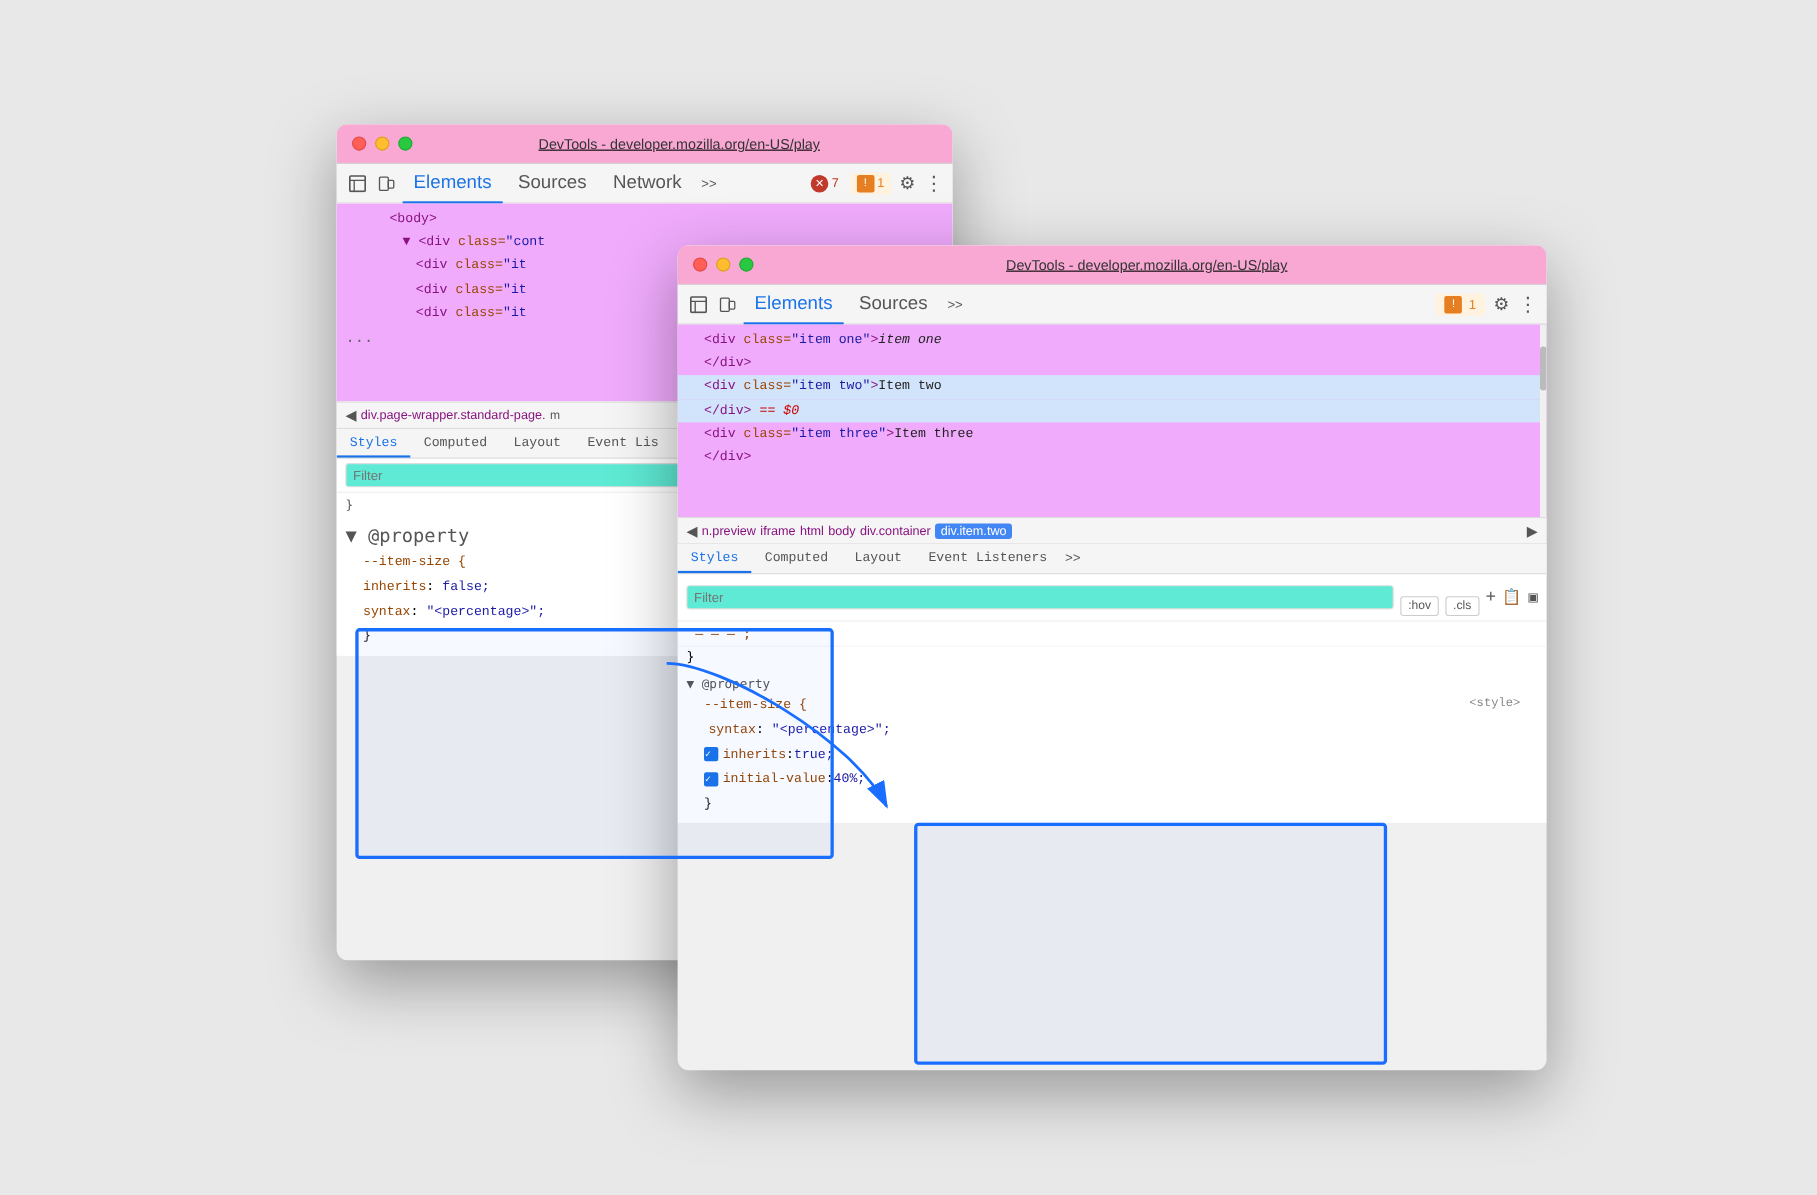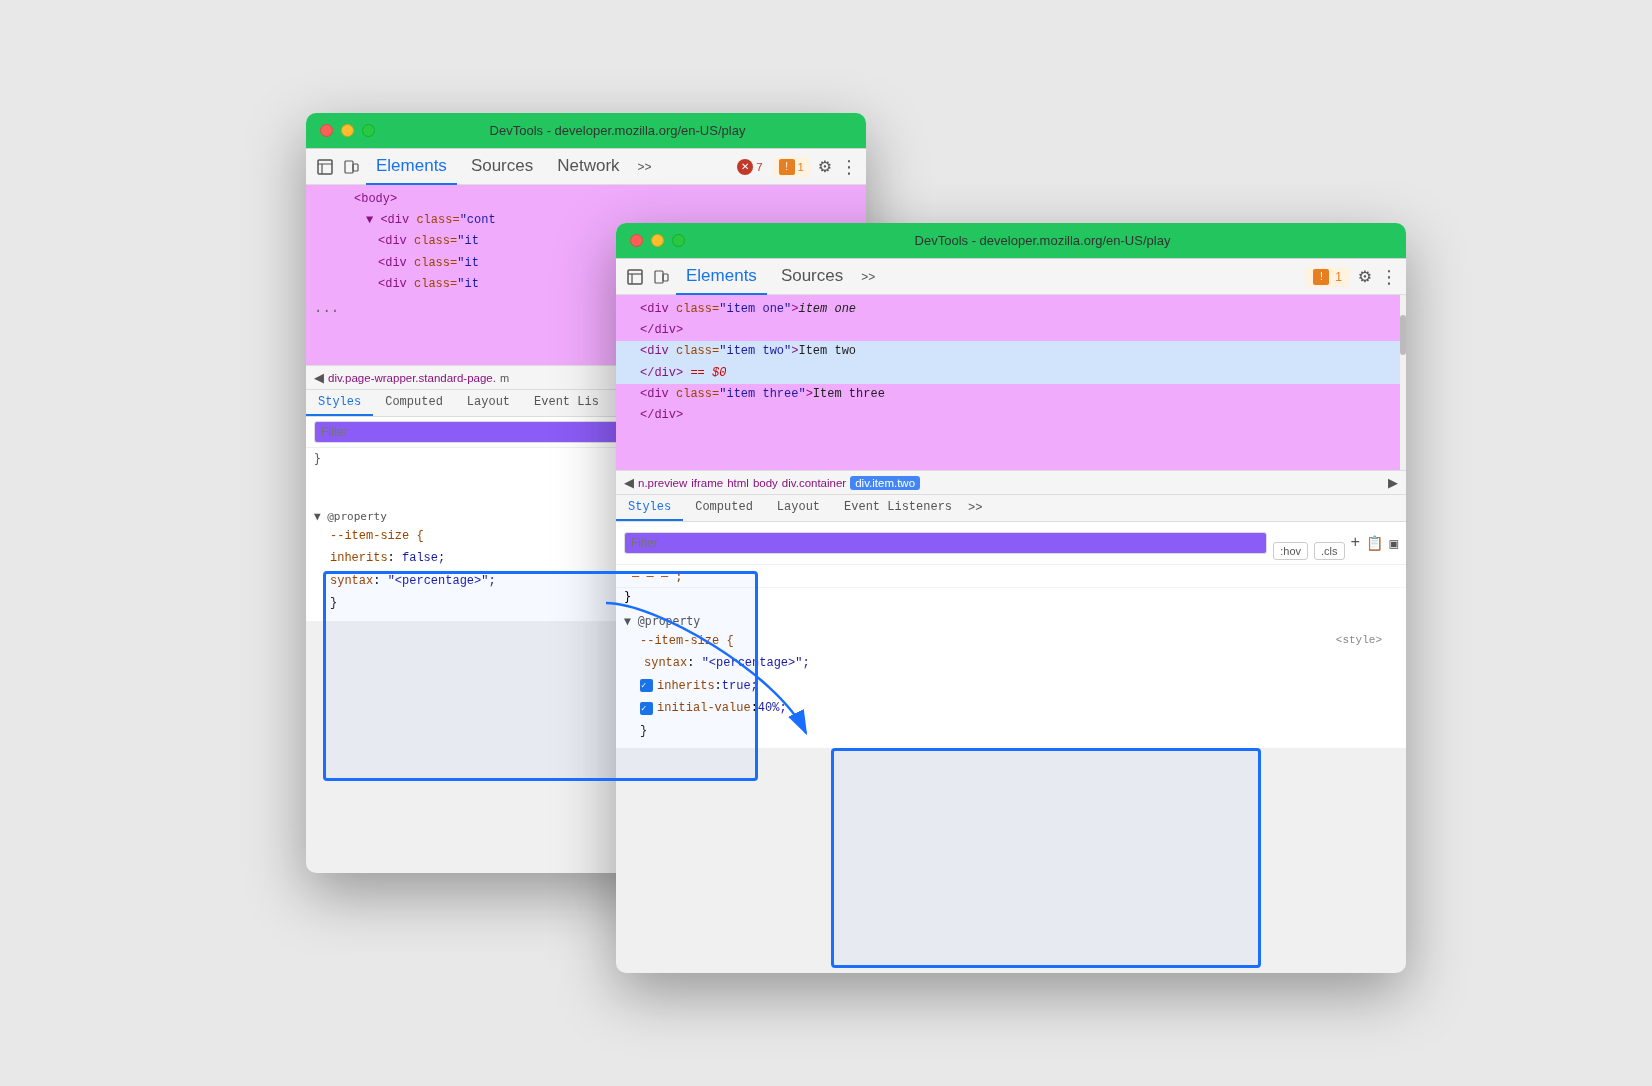--- a/index.html
+++ b/index.html
@@ -22,26 +22,27 @@
     
     .devtools-window {
       position: absolute;
       border-radius: 10px;
       box-shadow: 0 20px 60px rgba(0,0,0,0.35);
       overflow: hidden;
       background: #f0f0f0;
     }
 
     .window-titlebar {
-      background: #22c55e;
+      background: #f9a8d4;
       border-bottom: 1px solid #d0d0d0;
       padding: 10px 14px;
       display: flex;
       align-items: center;
       gap: 8px;
+      text-decoration: underline;
     }
 
     .traffic-light {
       width: 13px;
       height: 13px;
       border-radius: 50%;
       display: inline-block;
     }
     .tl-red { background: #ff5f57; border: 1px solid #e04941; }
     .tl-yellow { background: #febc2e; border: 1px solid #d9a01a; }
@@ -187,21 +188,21 @@
     .filter-bar {
       padding: 4px 8px;
       border-bottom: 1px solid #eee;
     }
     .filter-input {
       width: 100%;
       padding: 3px 6px;
       border: 1px solid #ddd;
       border-radius: 3px;
       font-size: 12px;
-      background: #8b5cf6;
+      background: #5eead4;
     }
 
     .css-section {
       padding: 6px 8px;
     }
     .css-property { color: #994500; }
     .css-value { color: #1a1aa6; }
     .css-line { padding: 1px 16px; font-size: 12px; line-height: 1.7; }
     .css-brace { color: #222; }
 
@@ -382,21 +383,21 @@
           <div class="styles-tab">Layout</div>
           <div class="styles-tab">Event Lis</div>
         </div>
         <div class="filter-bar">
           <input class="filter-input" type="text" placeholder="Filter" style="">
         </div>
         <div style="padding:4px 8px;font-size:11.5px;color:#555;font-family:monospace;">
           <span>}</span>
         </div>
         <div class="css-section">
-          <div style="font-size:11px;color:#555;font-family:monospace;padding:2px 0;margin-top:32px;">
+          <div style="font-size:17px;color:#555;font-family:monospace;padding:2px 0;">
             ▼ <span>@property</span>
           </div>
           <div class="css-line">
             <span class="css-property">--item-size {</span>
           </div>
           <div class="css-line">
             <span class="css-property">inherits</span><span>: </span><span class="css-value">false;</span>
           </div>
           <div class="css-line">
             <span class="css-property">syntax</span><span>: </span><span class="css-value">"&lt;percentage&gt;";</span>

